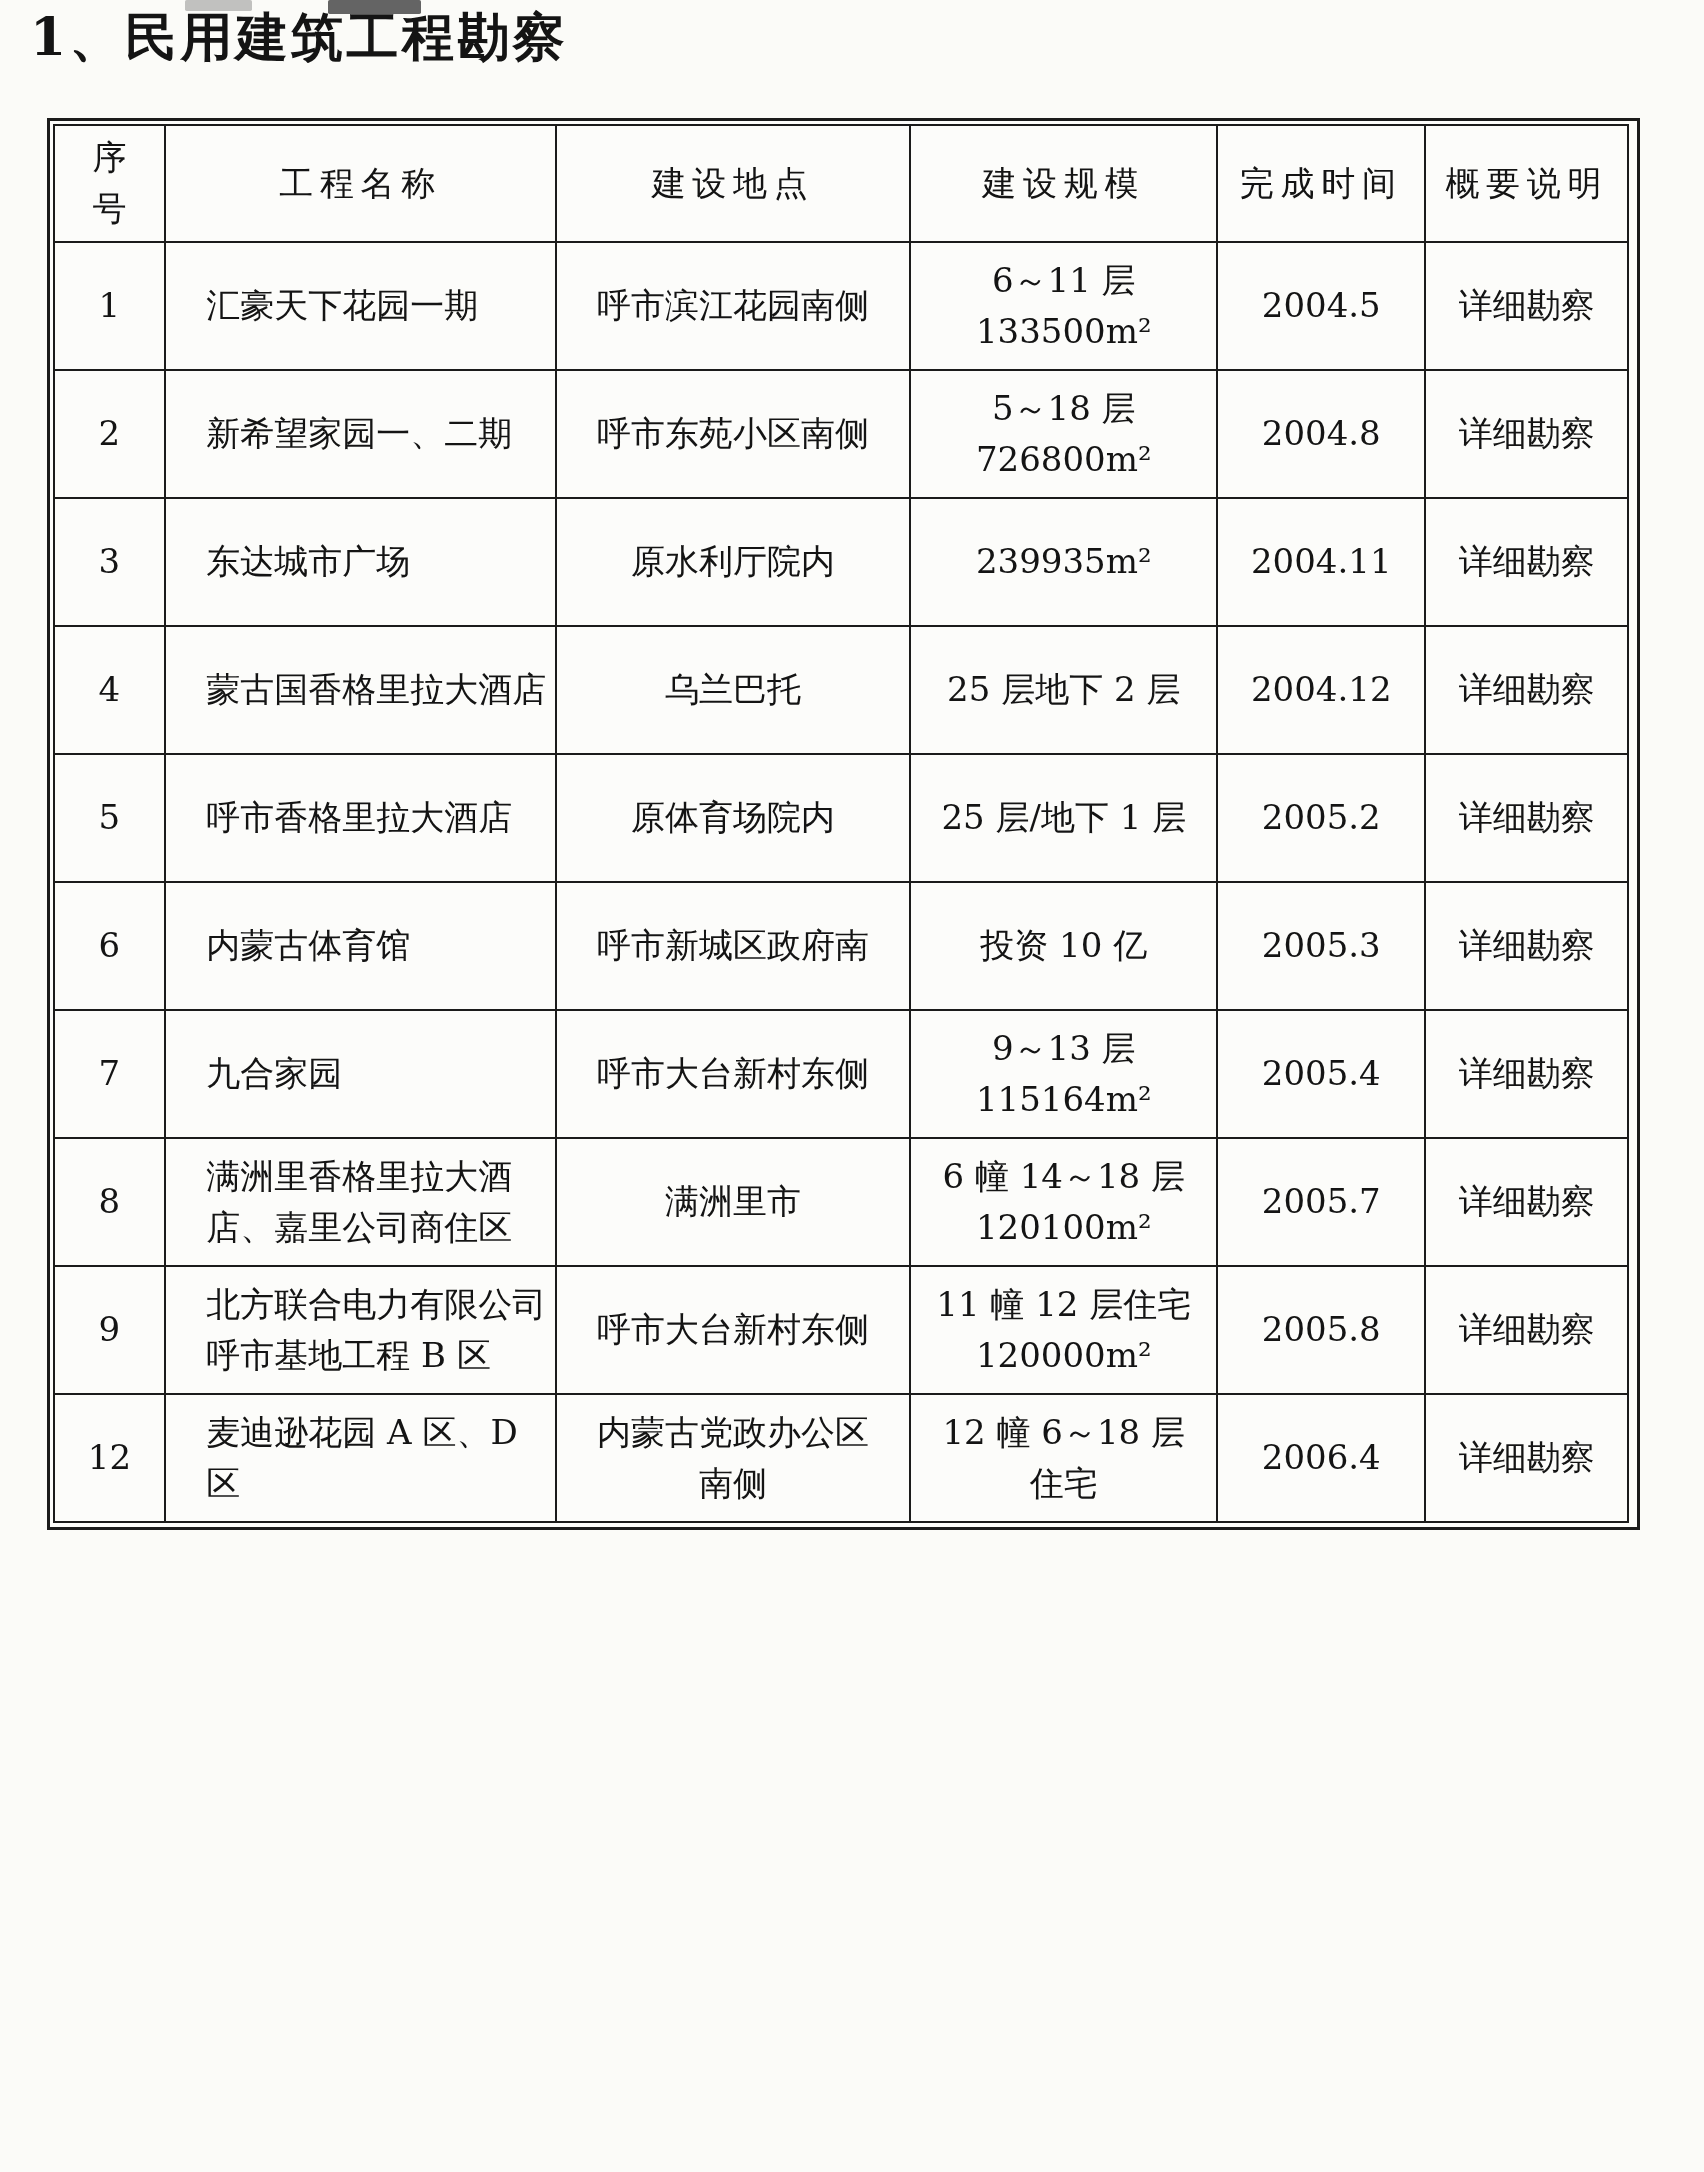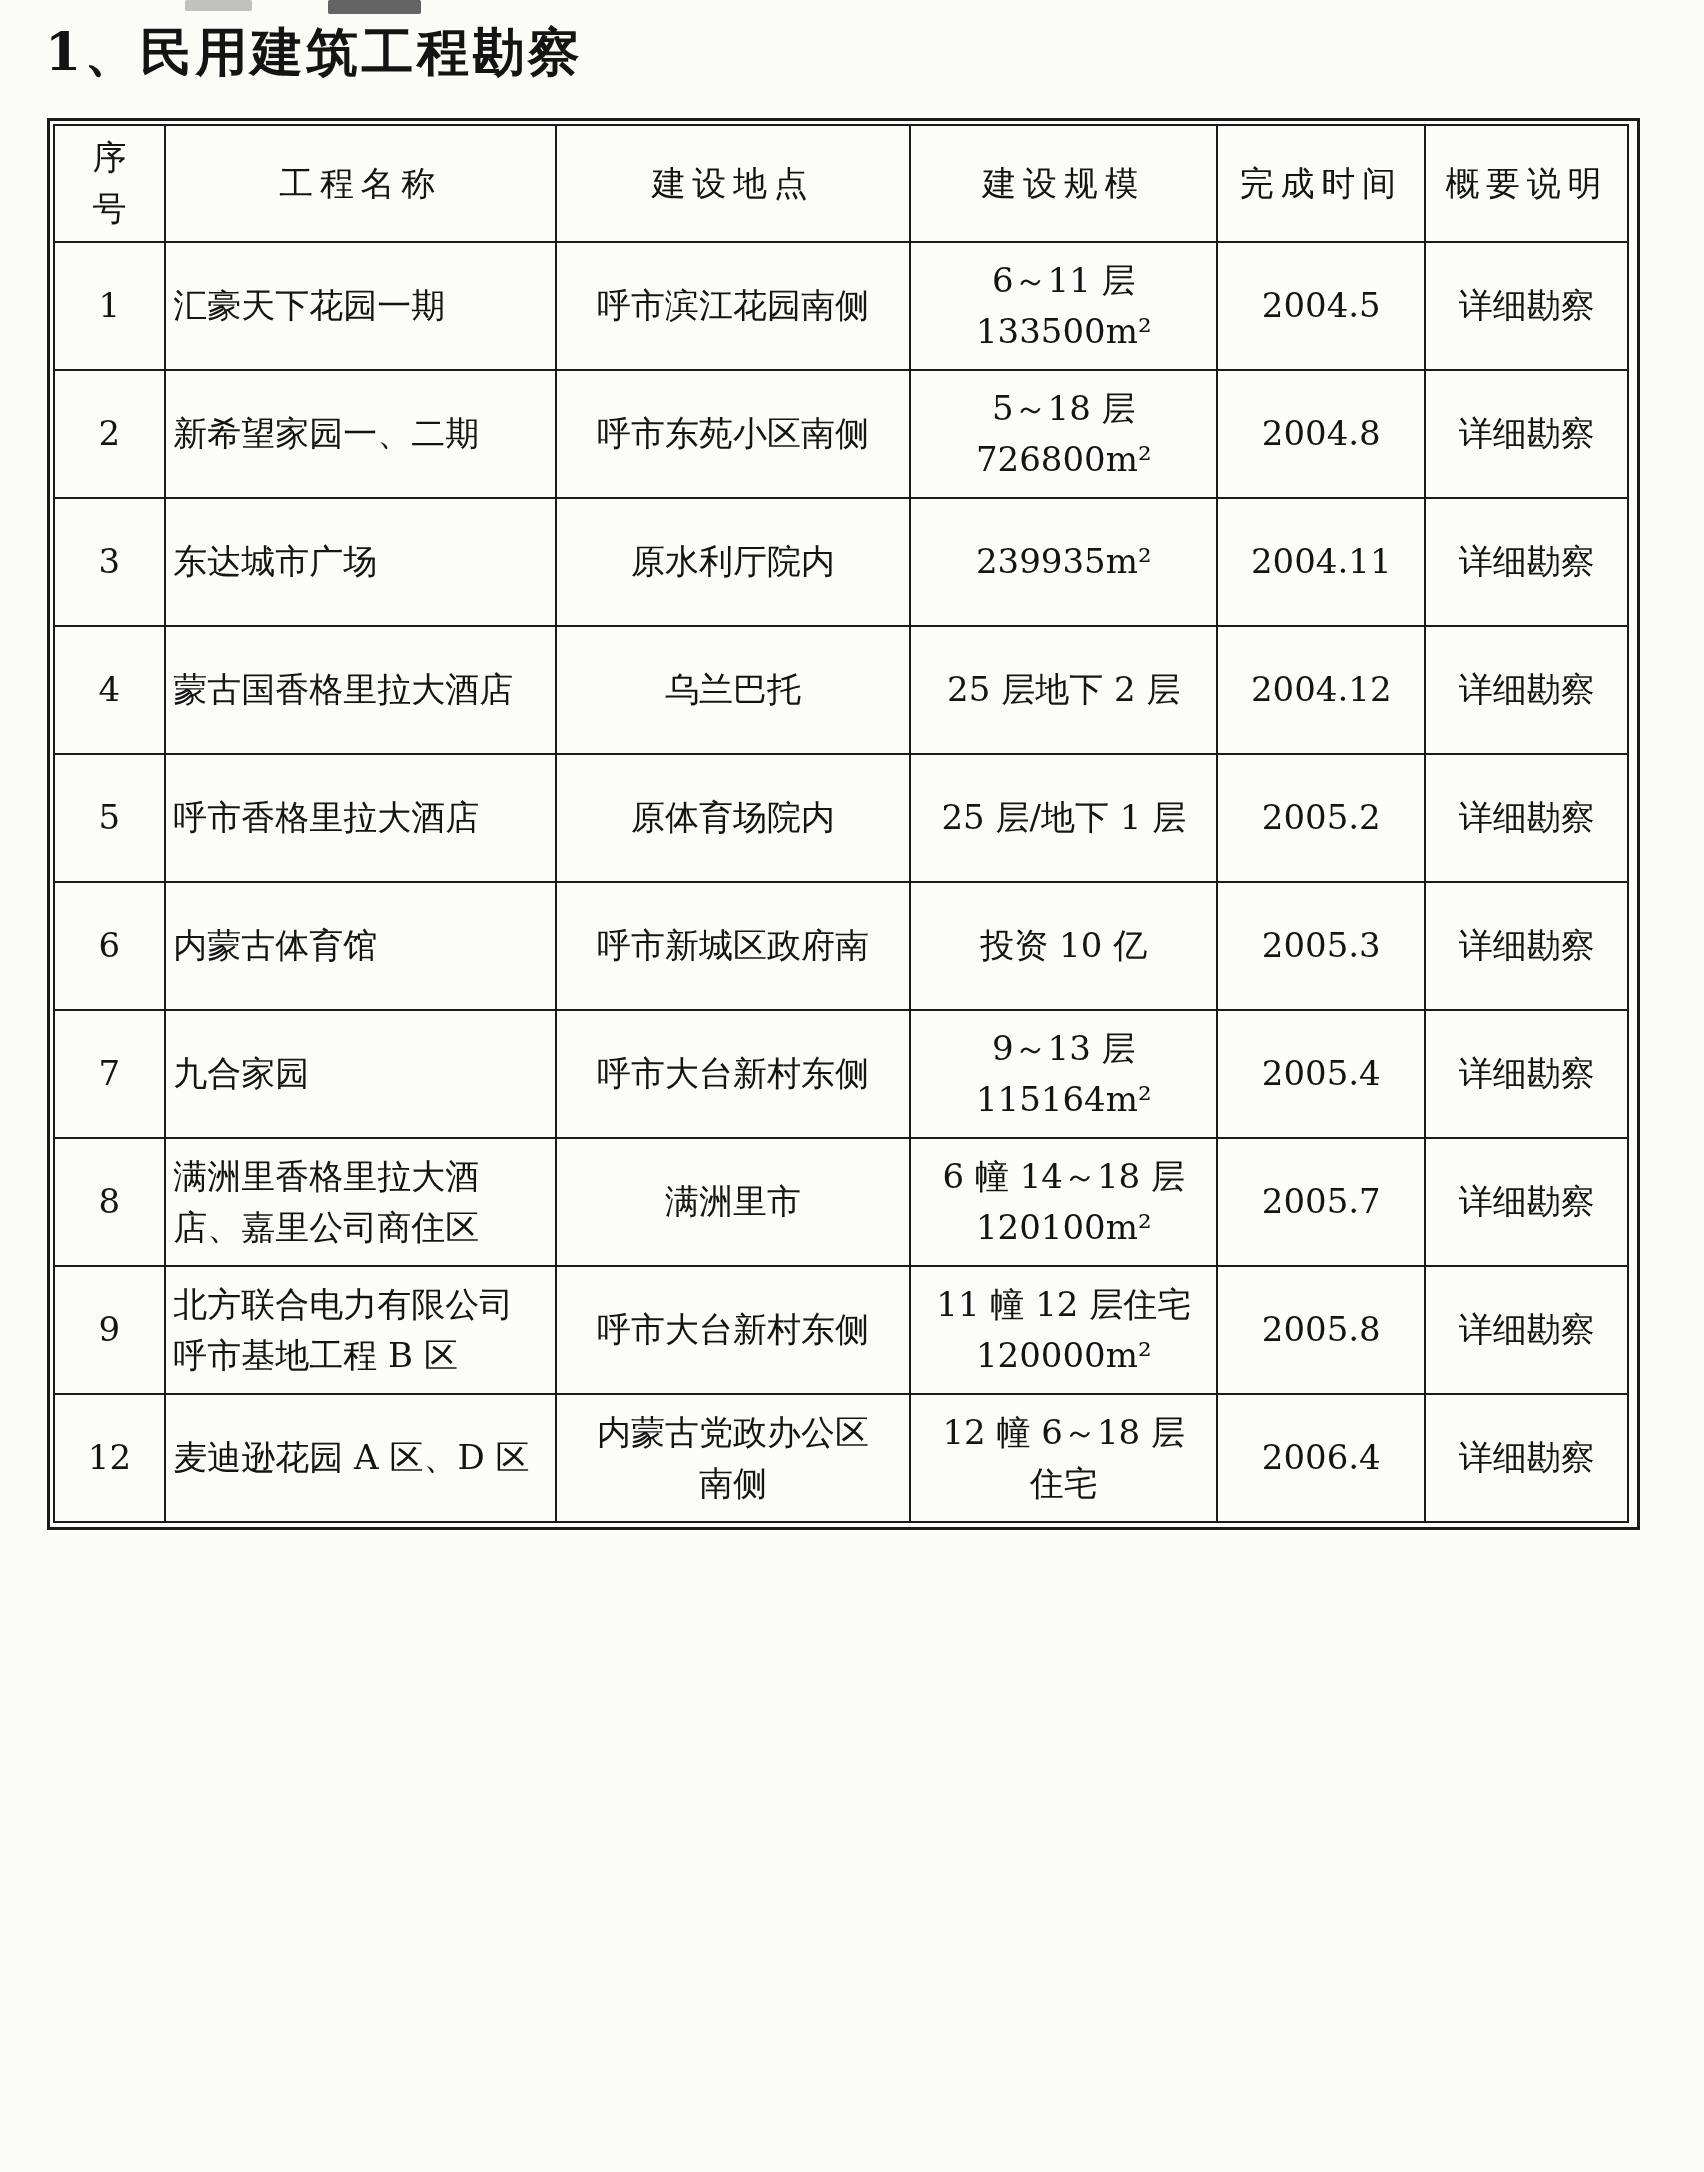--- a/index.html
+++ b/index.html
@@ -11,21 +11,21 @@
   }
   .page {
     position: relative;
     width: 1704px; height: 2172px;
     background: #fbfbf8;
     color: #141414;
   }
   .page-title {
     position: absolute;
     left: 30px; top: 3.4px;
-    margin: 15px;
+    margin: 0;
     font-size: 52px;
     font-weight: 700;
     letter-spacing: 3.4px;
     white-space: nowrap;
   }
   .table-wrap {
     position: absolute;
     left: 47px; top: 118px;
     width: 1593px;
     box-sizing: border-box;
@@ -46,21 +46,21 @@
     font-size: 34px;
     line-height: 1.5;
     padding: 6.7px 8.4px;
     box-sizing: border-box;
     font-weight: 400;
     overflow: hidden;
   }
   th { height: 115px; letter-spacing: 6.7px; }
   th.cell-index { letter-spacing: 0; }
   td { height: 128px; }
-  td.cell-name { text-align: left; padding-left: 7px; border-radius: 22px; }
+  td.cell-name { text-align: left; padding-left: 40px; border-radius: 22px; }
   col.col-index     { width: 7.1%; }
   col.col-name      { width: 24.8%; }
   col.col-location  { width: 22.5%; }
   col.col-scale     { width: 19.5%; }
   col.col-completed { width: 13.2%; }
   col.col-summary   { width: 12.9%; }
   .artifact {
     position: absolute;
     background: #3a3a3a;
     border-radius: 1.7px;

